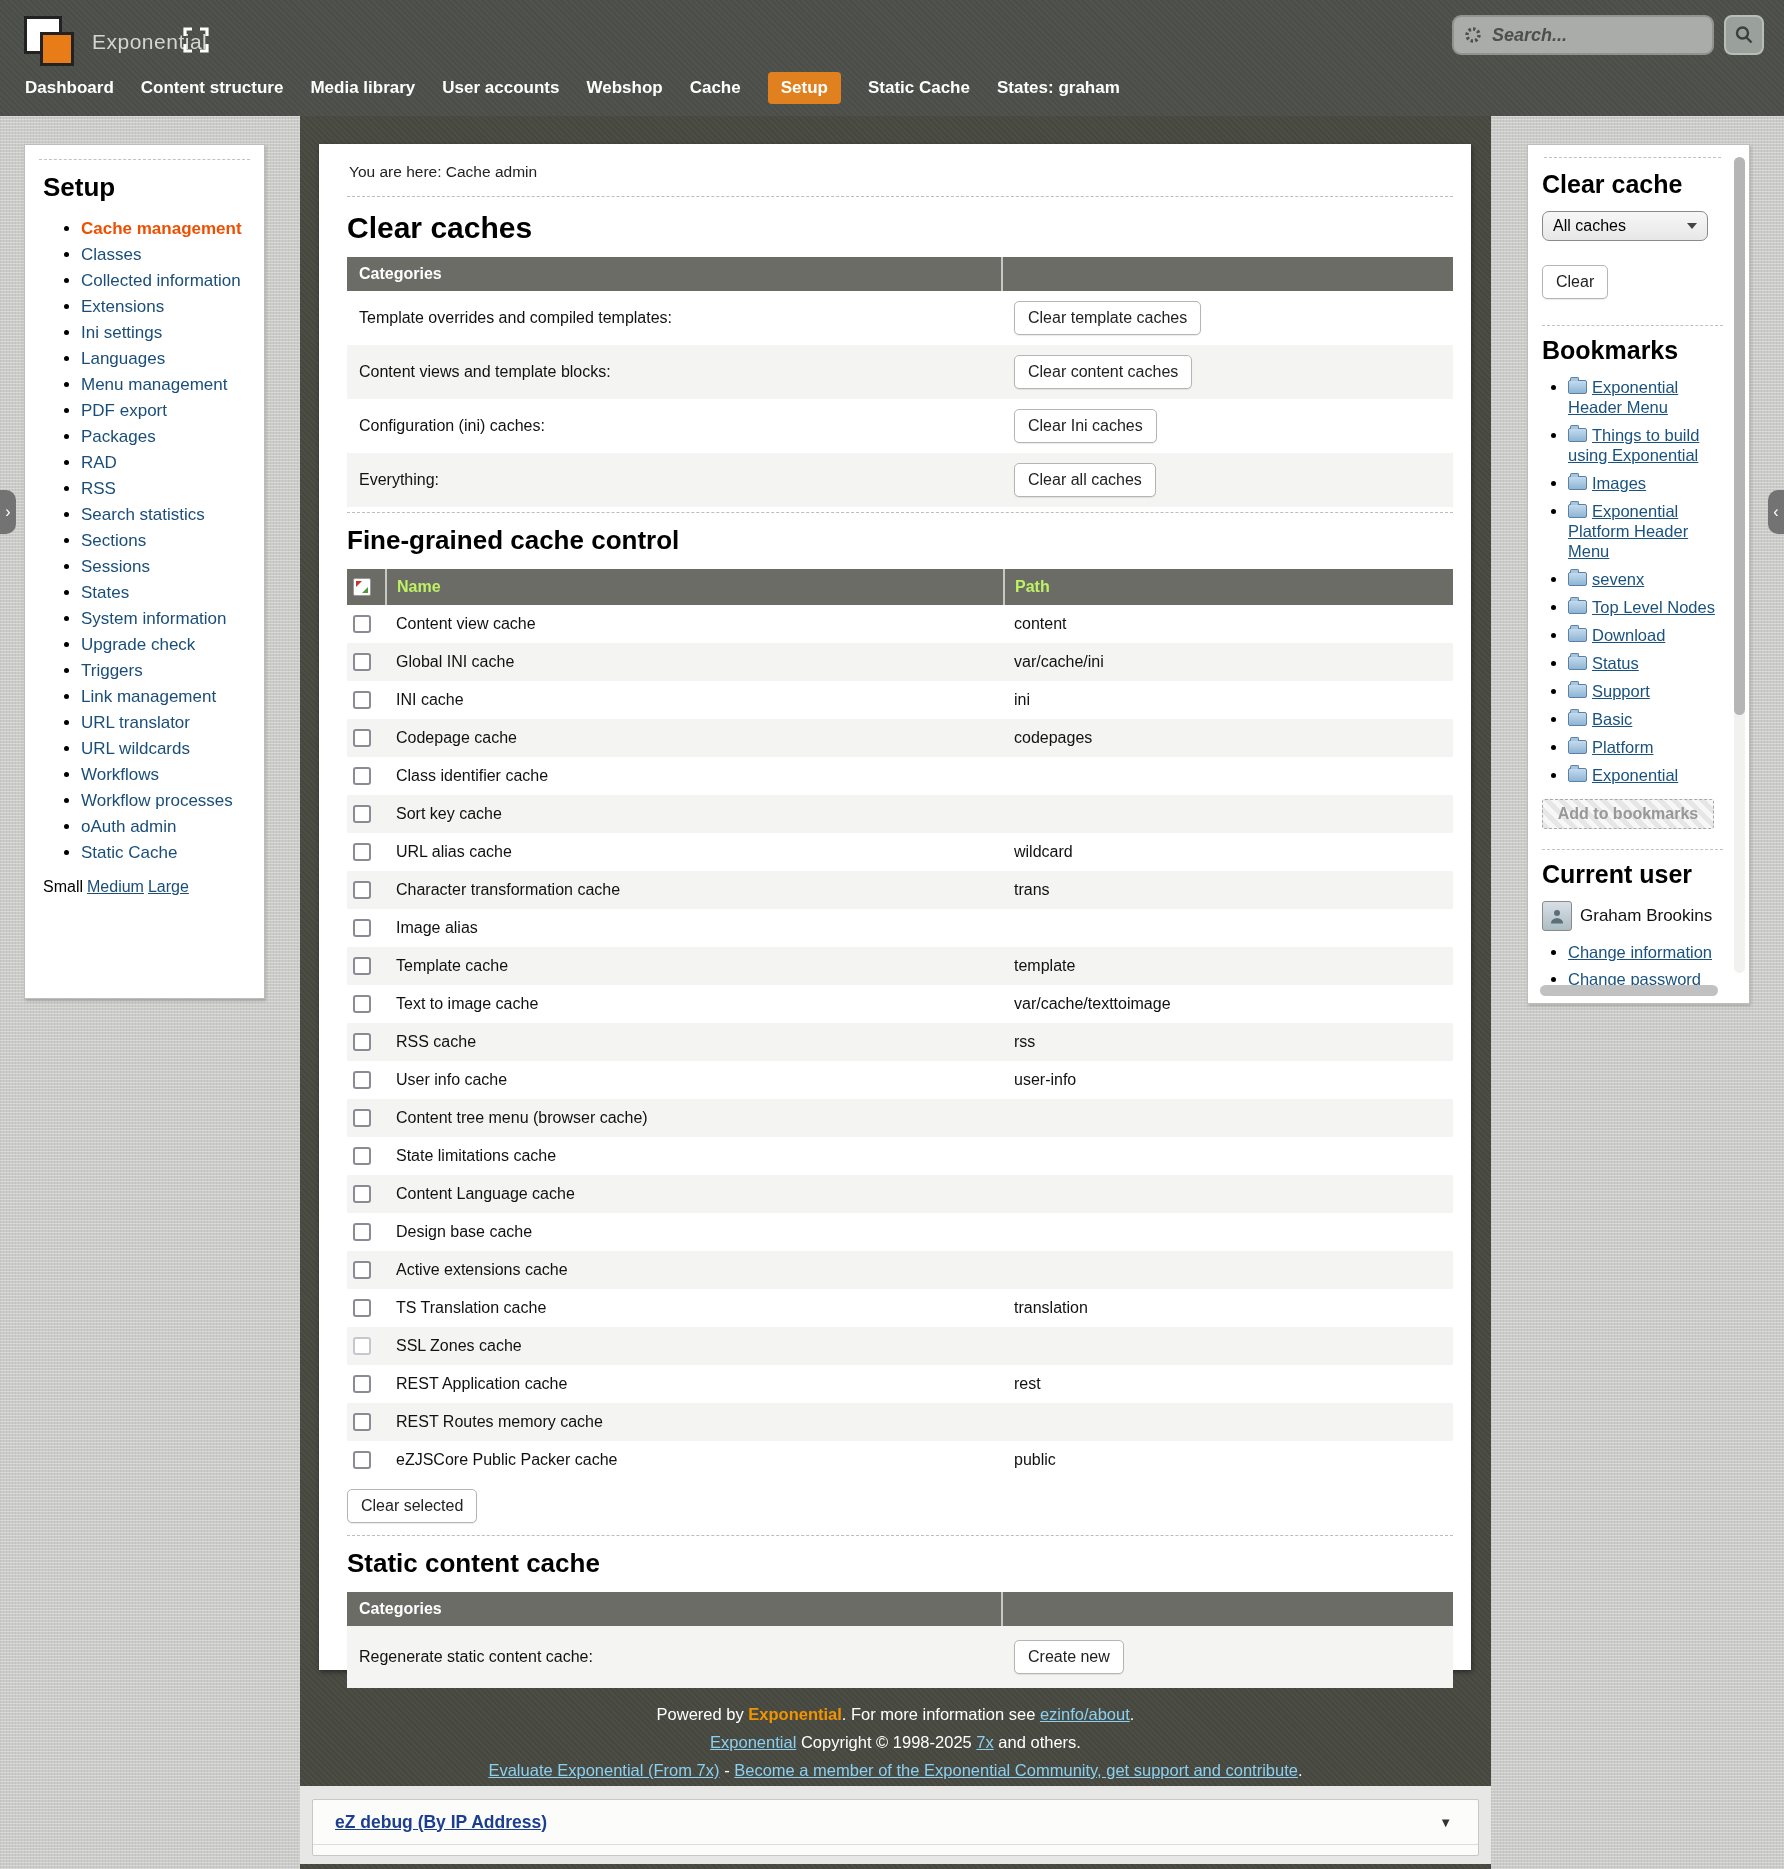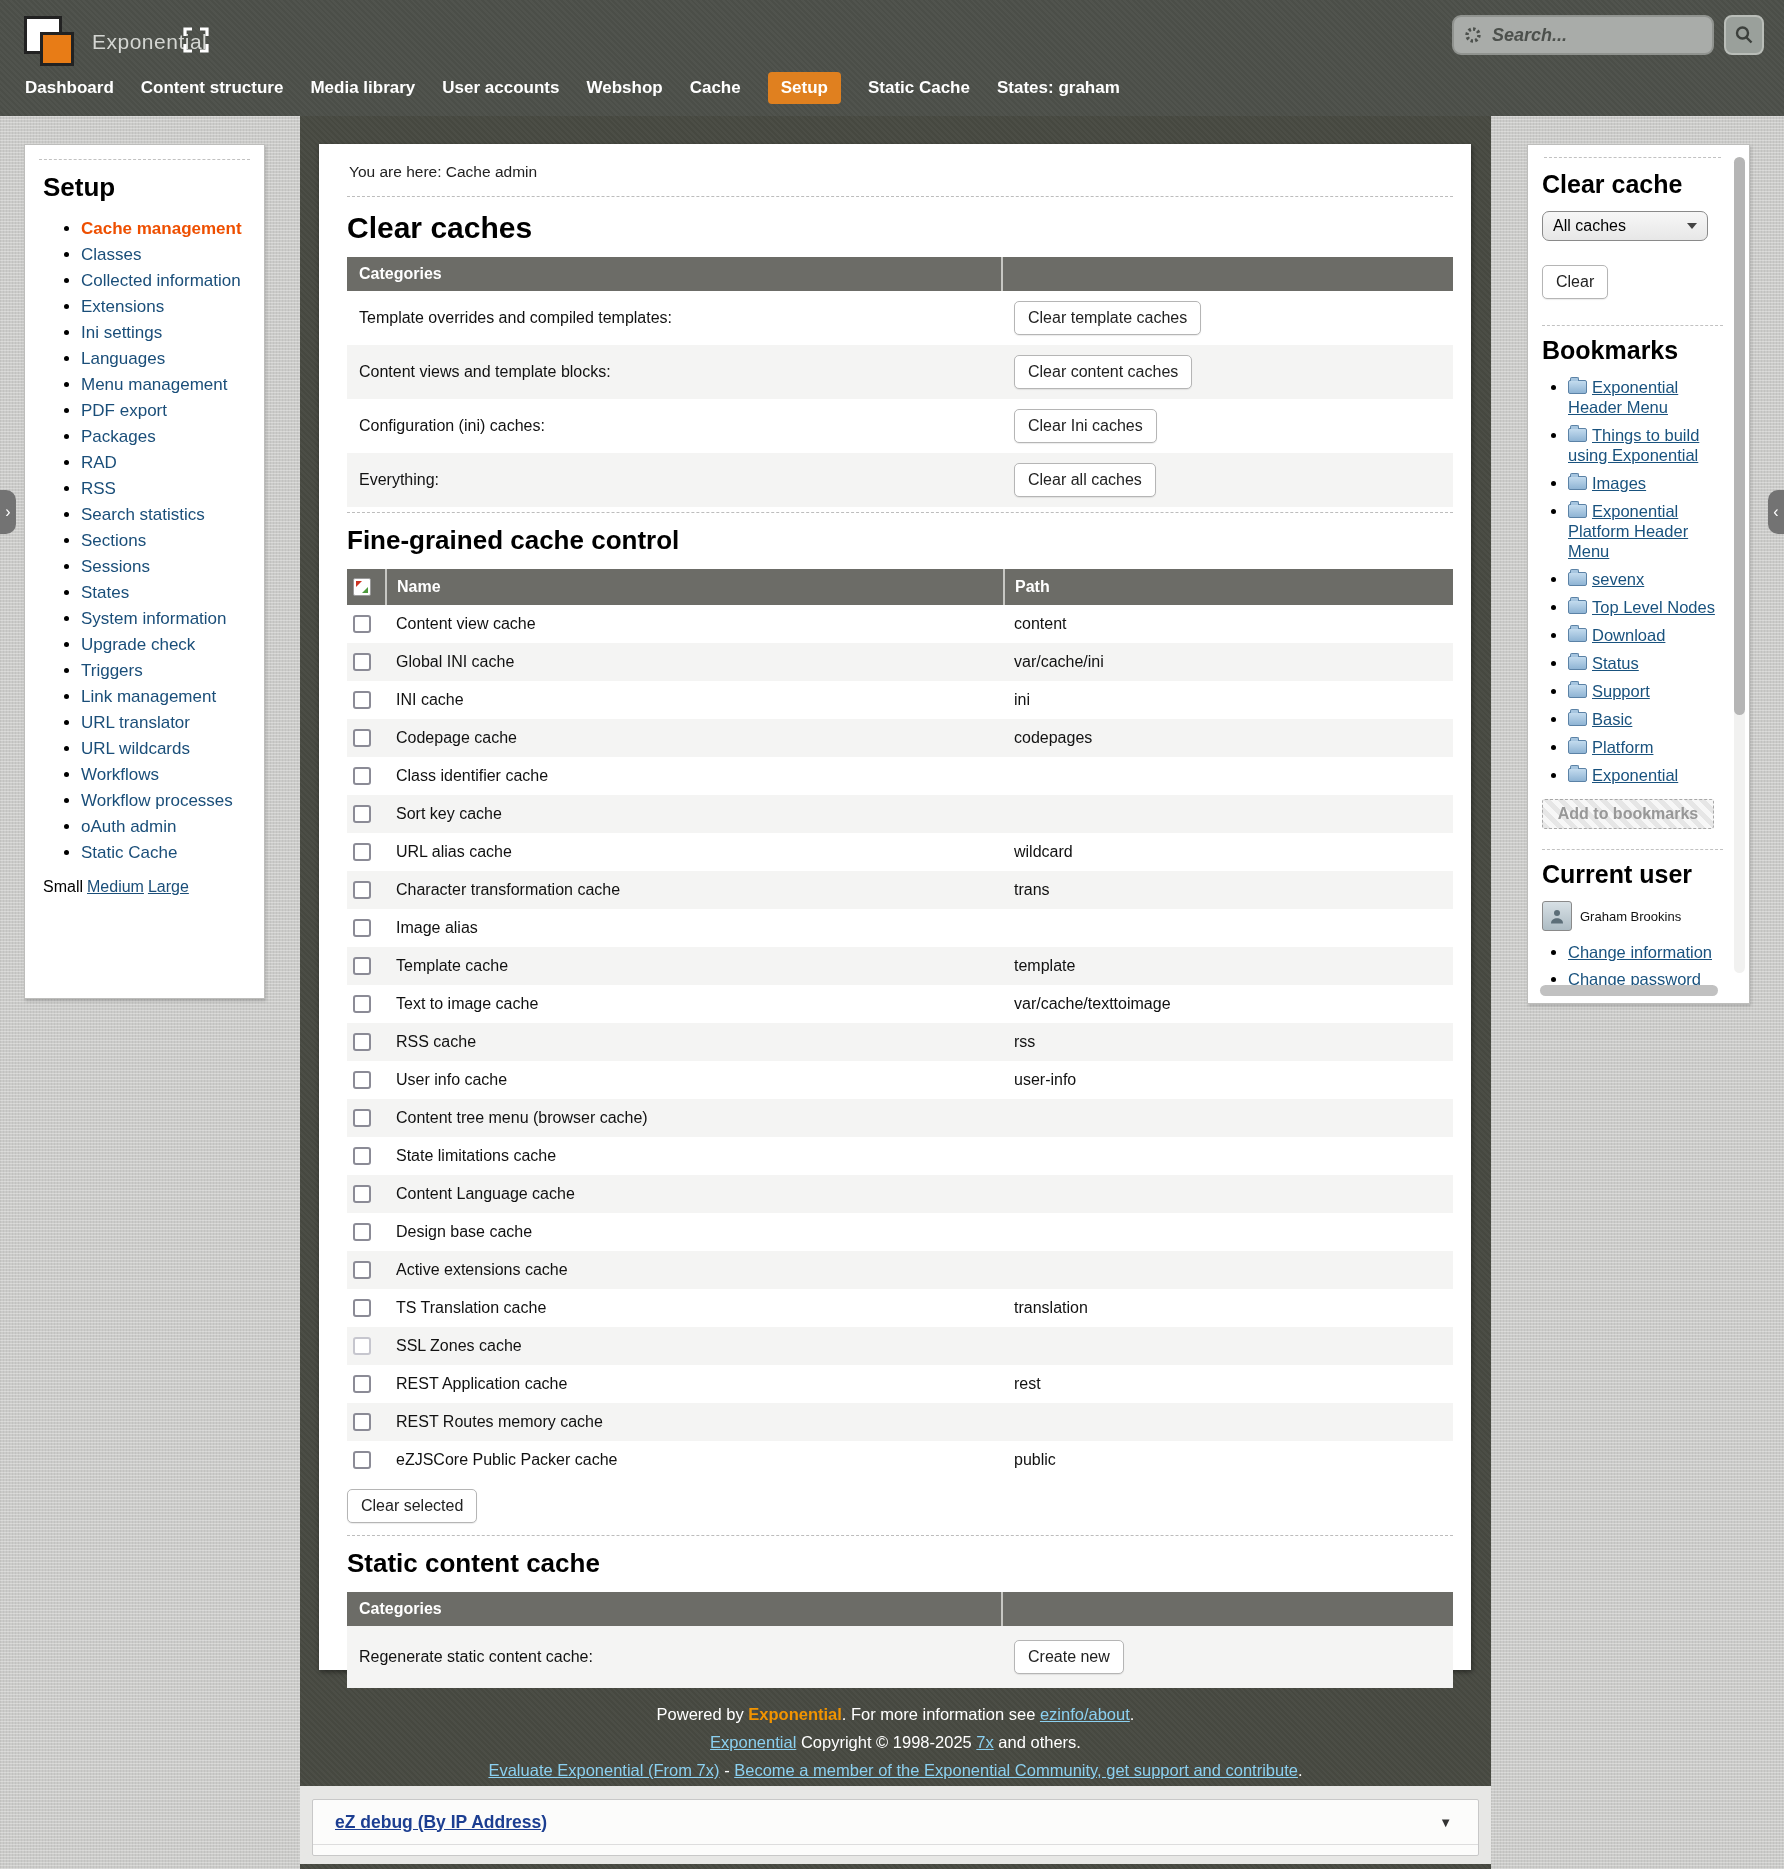--- a/index.html
+++ b/index.html
@@ -43,21 +43,21 @@
   table.cat{width:100%;border-collapse:collapse;table-layout:fixed;}
   table.cat th{background:#6c6c67;color:#fff;font-size:16px;font-weight:bold;text-align:left;
     height:34px;padding:0 0 0 12px;}
   table.cat th.btncol{border-left:2px solid #c7c7c3;width:438px;}
   table.cat td{height:52px;font-size:16px;color:#111;padding-left:12px;background:#fff;}
   table.cat tbody tr:nth-of-type(even) td{background:#f4f4f3;}
   table.static-t tbody tr td{background:#f4f4f3;height:60px;}
   button.std{font:16px "Liberation Sans",sans-serif;color:#222;background:#fff;border:1px solid #b5b5b5;
     border-radius:5px;padding:7px 13px;cursor:pointer;box-shadow:0 1px 1px rgba(0,0,0,.08);}
   table.fine{width:100%;border-collapse:collapse;table-layout:fixed;}
-  table.fine th{background:#6c6c67;color:#ffffff;font-size:16px;font-weight:bold;text-align:left;height:36px;padding:0 0 0 10px;}
+  table.fine th{background:#6c6c67;color:#bef264;font-size:16px;font-weight:bold;text-align:left;height:36px;padding:0 0 0 10px;}
   table.fine th.icol{width:32px;padding:0 0 0 6px;}
   table.fine th.ncol{border-left:2px solid #c7c7c3;}
   table.fine th.pcol{border-left:2px solid #c7c7c3;width:438px;}
   table.fine td{height:36px;font-size:16px;color:#111;background:#fff;}
   table.fine tbody tr:nth-of-type(even) td{background:#f4f4f3;}
   td.cbcell{padding-left:6px;width:32px;}
   td.namecell{padding-left:10px;}
   td.pathcell{padding-left:10px;color:#222;}
   .cb{display:inline-block;width:14px;height:14px;border:2px solid #8b8b96;border-radius:3px;background:#fff;vertical-align:middle;cursor:pointer;}
   .cb.disabled{border-color:#c6c6ce;cursor:default;}
@@ -89,21 +89,21 @@
   .folder{display:inline-block;width:17px;height:12px;background:linear-gradient(180deg,#c3dbee,#8fb4d4);
     border:1px solid #5b82a6;border-radius:2px;position:relative;vertical-align:-1px;margin-right:5px;}
   .folder::before{content:"";position:absolute;top:-4px;left:1px;width:7px;height:3px;background:#a7c6e0;
     border:1px solid #5b82a6;border-bottom:none;border-radius:2px 2px 0 0;}
   .add-btn{display:block;width:172px;height:30px;margin:14px 0 20px;border:1px dashed #a8a8a8;border-radius:3px;
     background:repeating-linear-gradient(45deg,#e6e6e6 0 5px,#f7f7f7 5px 10px);
     color:#979797;font:bold 16px "Liberation Sans",sans-serif;}
   .user-row{display:flex;align-items:center;gap:8px;margin:4px 0 12px;}
   .avatar{width:28px;height:28px;border:1px solid #8a8a8a;border-radius:3px;
     background:linear-gradient(180deg,#d7e0e5,#adbcc4);display:flex;align-items:center;justify-content:center;}
-  .user-name{font-size:13px;color:#111;}
+  .user-name{font-size:17px;color:#111;}
   ul.userlinks{margin:0;padding-left:26px;list-style:disc;}
   ul.userlinks li{margin-bottom:8px;font-size:16.5px;}
   ul.userlinks a{color:#19527e;text-decoration:underline;cursor:pointer;}
   .vscroll{position:absolute;right:4px;top:12px;width:11px;height:816px;background:#f1f1f0;border-radius:6px;}
   .vscroll .thumb{position:absolute;left:0;top:0;width:11px;height:558px;background:#b5b5b5;border-radius:6px;cursor:pointer;}
   .hscroll{position:absolute;left:12px;bottom:7px;width:178px;height:11px;background:#c1c1c1;border-radius:6px;cursor:pointer;}
   
   .edge-tab{position:absolute;top:490px;width:16px;height:44px;background:#737373;color:#fff;
     display:flex;align-items:center;justify-content:center;font-size:16px;cursor:pointer;}
   .edge-tab.left{left:0;border-radius:0 10px 10px 0;}

